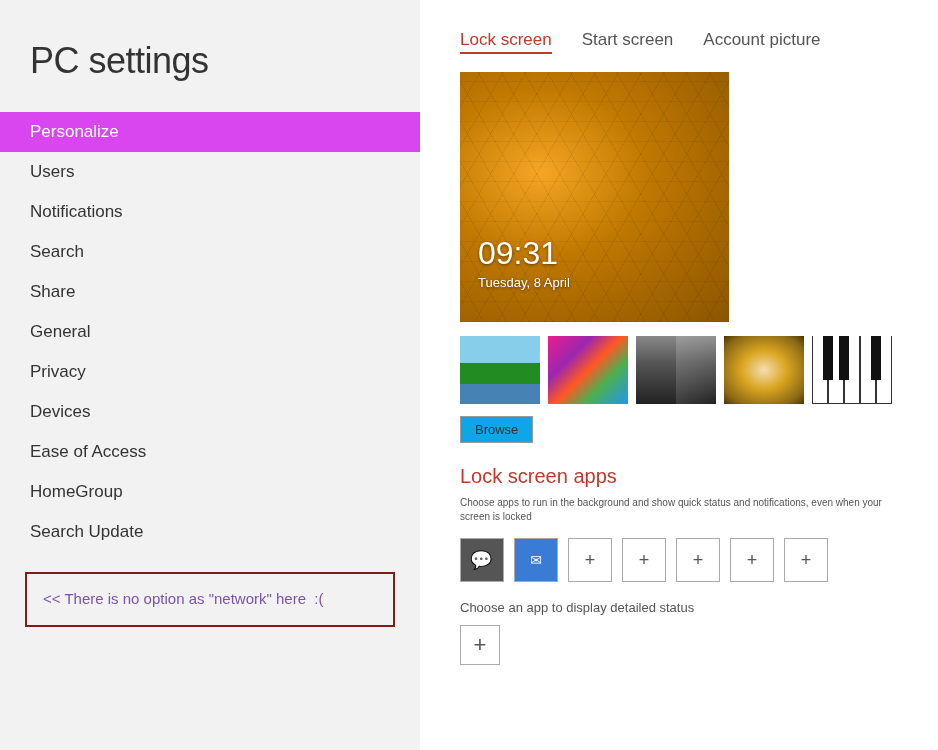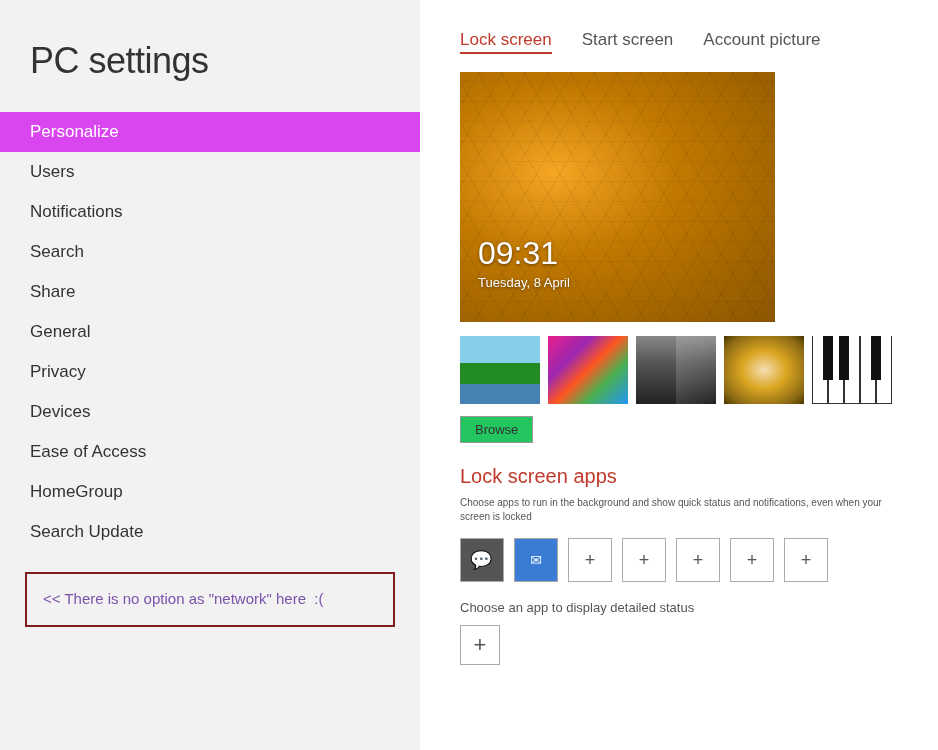--- a/index.html
+++ b/index.html
@@ -72,21 +72,21 @@
       cursor: pointer;
       padding-bottom: 2px;
     }
     .tab.active {
       color: #c0392b;
       border-bottom: 2px solid #c0392b;
     }
 
     
     .lock-screen-main {
-      width: 315px;
+      width: 269px;
       height: 250px;
       background: #c8860a;
       position: relative;
       overflow: hidden;
       margin-bottom: 14px;
     }
 
     
     .honeycomb-bg {
       width: 100%;
@@ -166,21 +166,21 @@
 
     
     .thumb-5 {
       background: #888;
       display: flex;
       flex-direction: column;
     }
 
     .browse-btn {
       border: 1px solid #999;
-      background: #22c55e;
+      background: #0ea5e9;
       padding: 5px 14px;
       font-size: 13px;
       color: #333;
       cursor: pointer;
       margin-bottom: 22px;
       width: fit-content;
     }
 
     
     .section-title {

